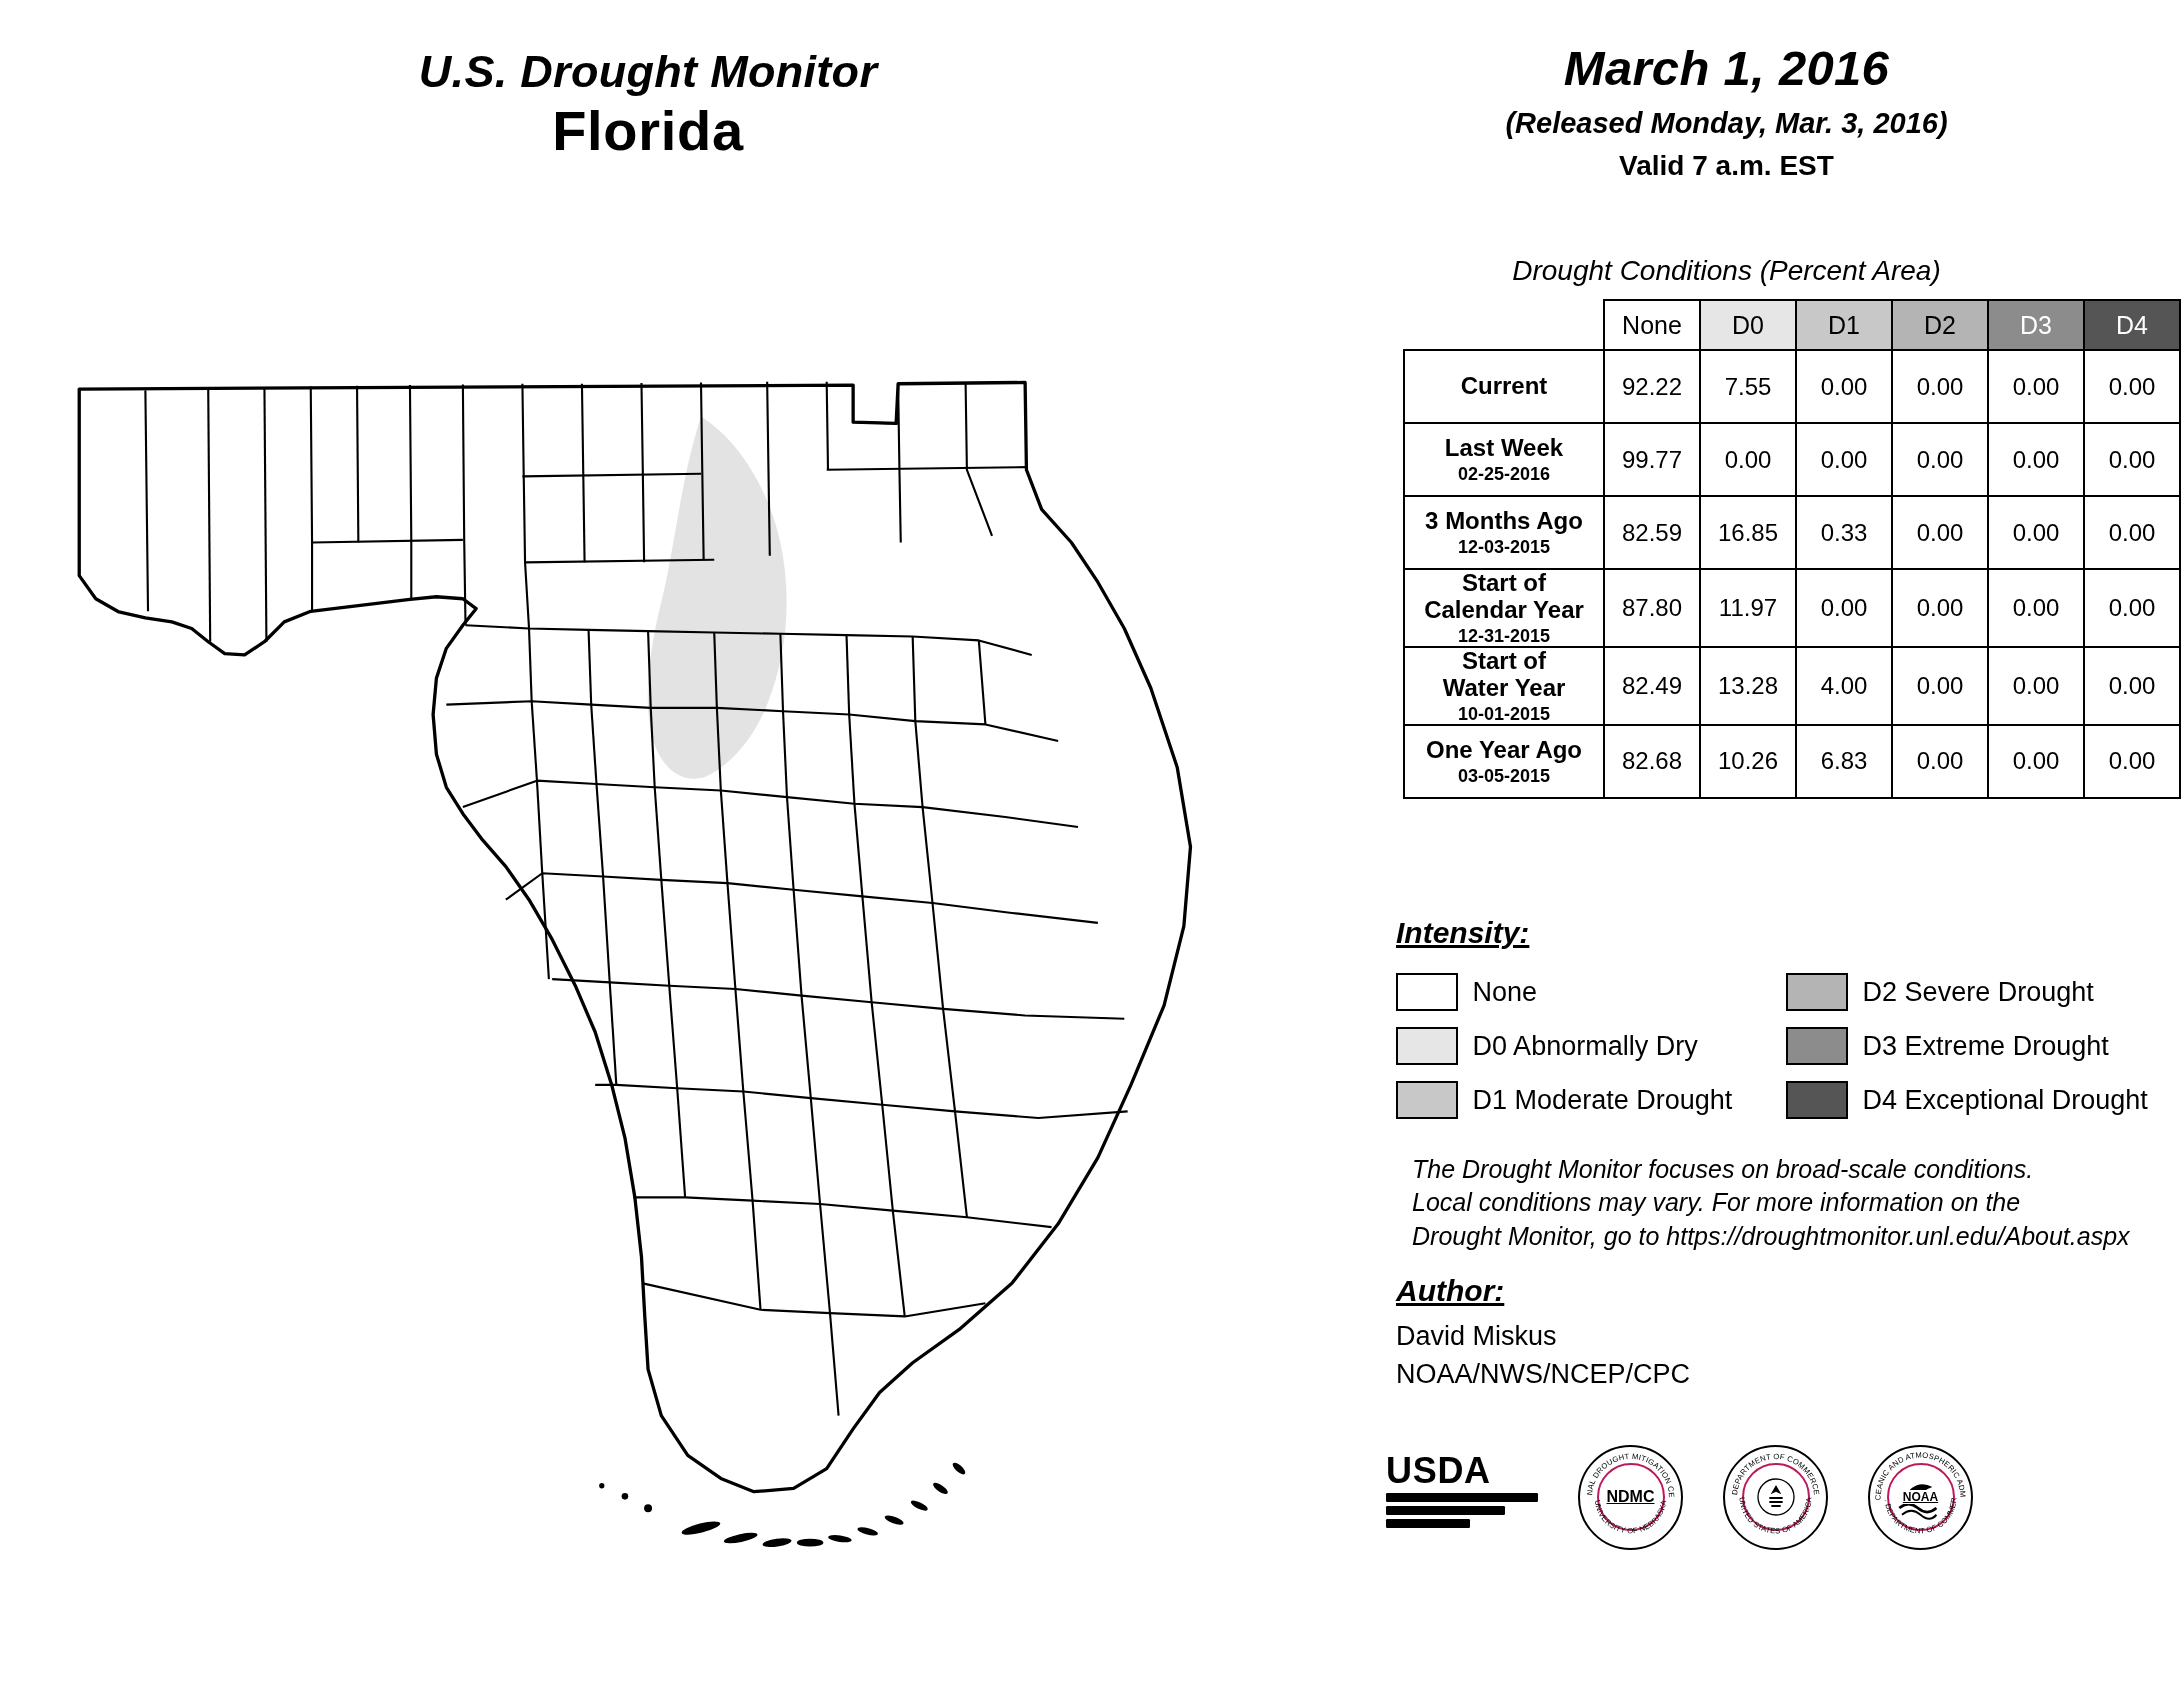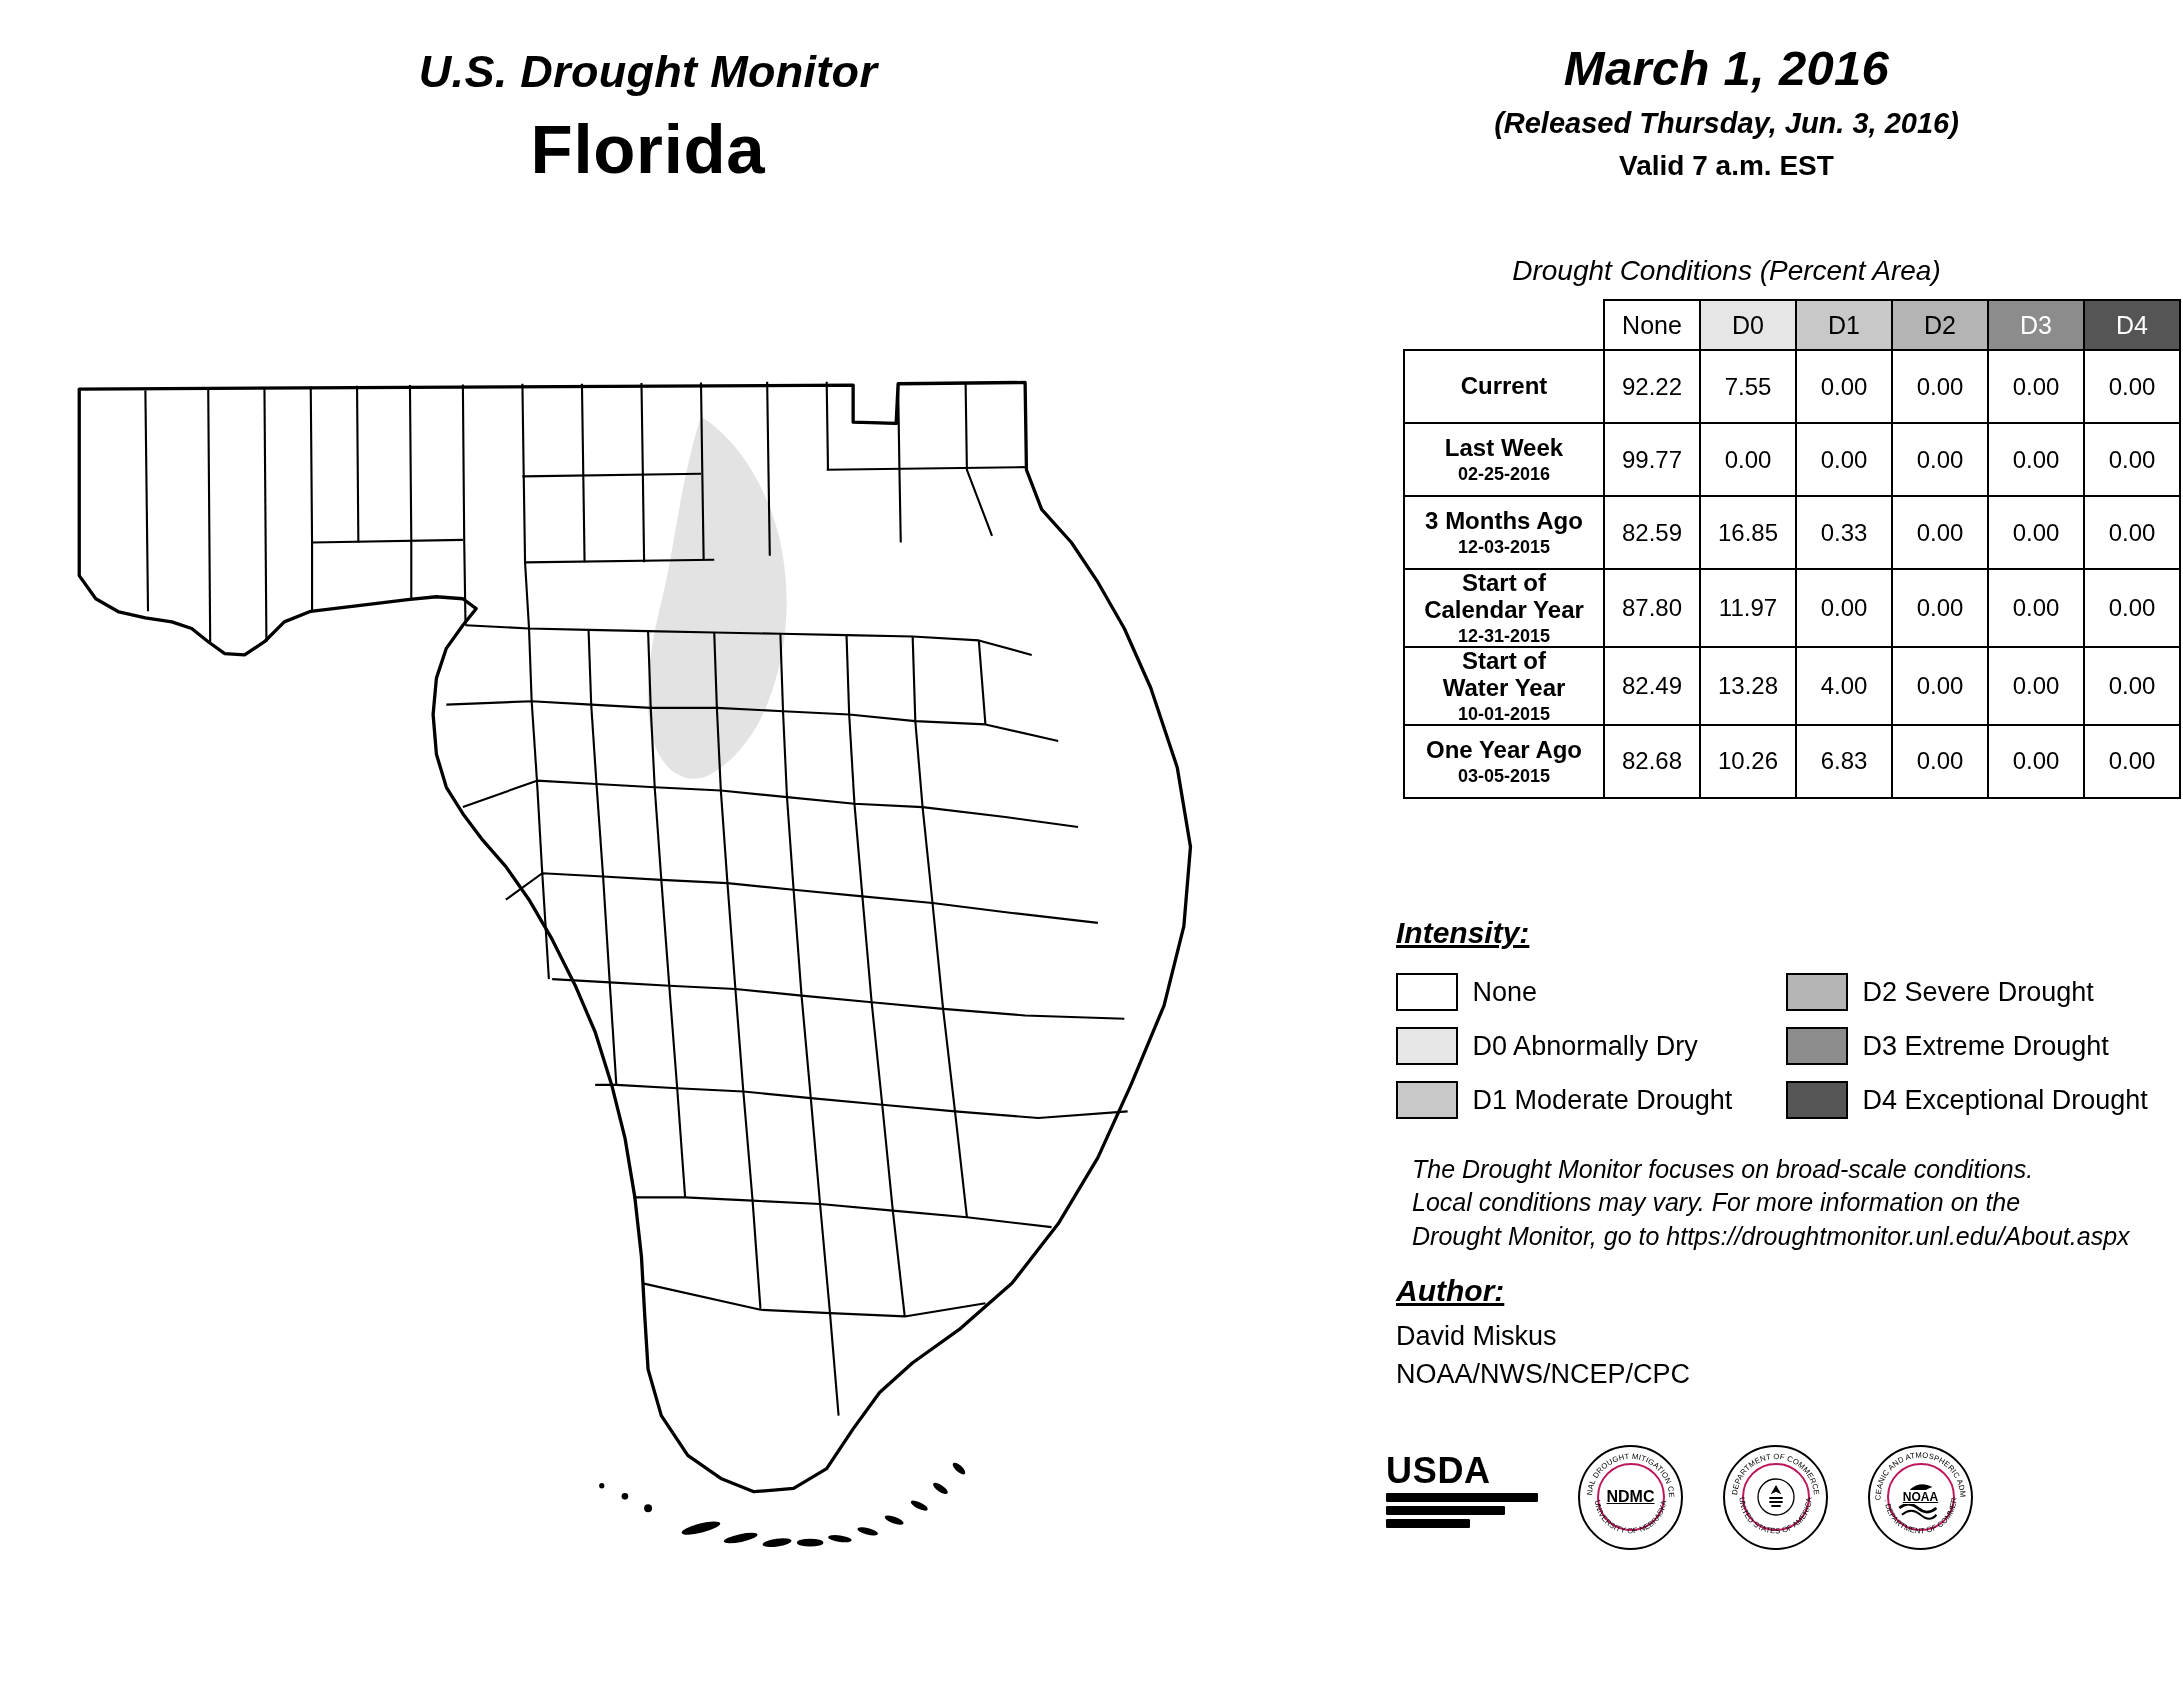--- a/index.html
+++ b/index.html
@@ -33,22 +33,21 @@
   }
   #dm-title {
     font-style: italic;
     font-weight: bold;
     font-size: 45px;
     letter-spacing: 0.3px;
     white-space: nowrap;
   }
   #state-title {
     font-weight: bold;
-    font-size: 69px;
-    margin-top: 12px;
+    font-size: 56px;
     letter-spacing: 0.7px;
   }
 
   
   #right-header {
     position: absolute;
     left: 1336px;
     top: 40px;
     width: 781px;
     text-align: center;
@@ -283,21 +282,21 @@
 
 <div id="page">
 
   <div id="title-block">
     <div id="dm-title">U.S. Drought Monitor</div>
     <div id="state-title">Florida</div>
   </div>
 
   <div id="right-header">
     <div id="date-main">March 1, 2016</div>
-    <div id="date-released">(Released Thursday, Jun. 3, 2016)</div>
+    <div id="date-released">(Released Monday, Mar. 3, 2016)</div>
     <div id="date-valid">Valid 7 a.m. EST</div>
   </div>
 
   <div id="table-caption">Drought Conditions (Percent Area)</div>
 
   <table id="cond-table">
     <thead>
       <tr>
         <th class="corner"></th>
         <th class="c-none">None</th>

